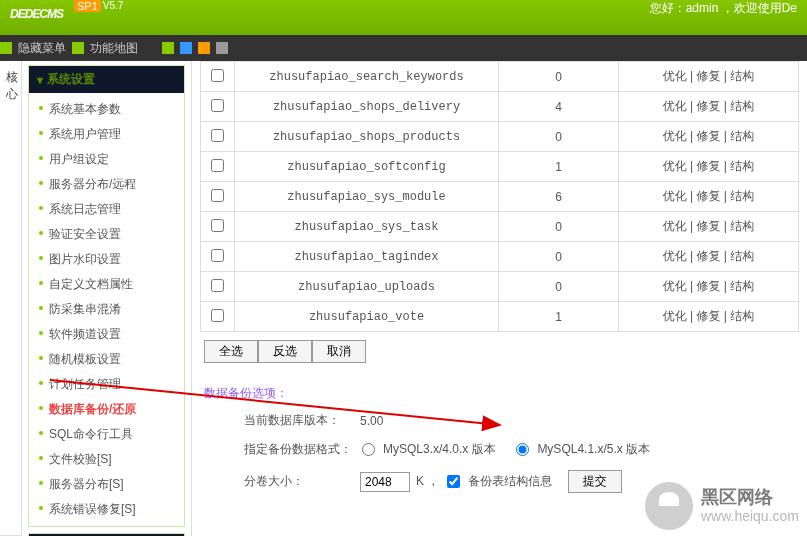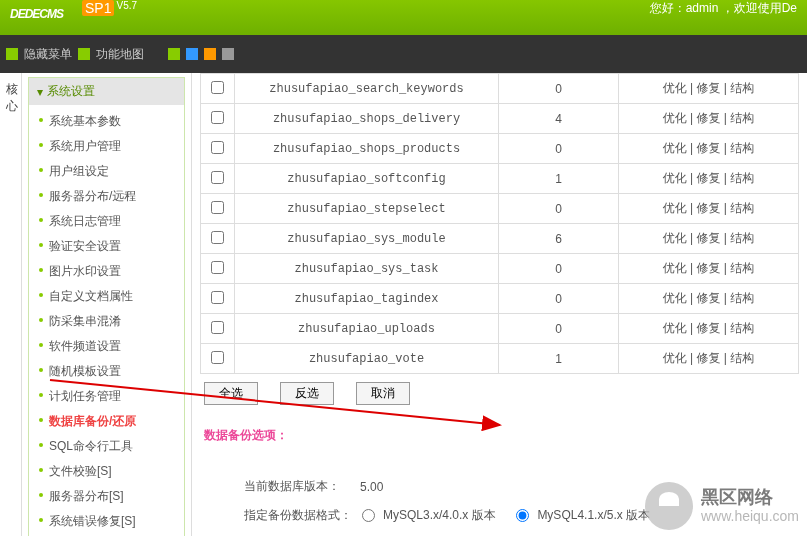--- a/index.html
+++ b/index.html
@@ -1,50 +1,50 @@
 <!DOCTYPE html>
 <html><head>
 <meta charset="utf-8">
 <style>
 *{margin:0;padding:0;box-sizing:border-box;font-family:"Microsoft YaHei",SimSun,Arial,sans-serif;font-size:12px}
 body{background:#fff;width:807px;height:536px;overflow:hidden;position:relative}
 .header{height:35px;background:linear-gradient(#86c600,#6eb000);display:flex;align-items:flex-start;padding:0 10px;color:#fff}
 .logo{font-family:Arial;font-weight:bold;font-style:italic;font-size:20px;letter-spacing:-1px}
 .logo-sub{font-size:10px;margin-left:2px}
-.logo-sp{background:#f90;color:#fff;font-size:14px;padding:0 3px;border-radius:2px;margin-left:19px;font-style:normal}
+.logo-sp{background:#f90;color:#fff;font-size:11px;padding:0 3px;border-radius:2px;margin-left:11px;font-style:normal}
 .greeting{margin-left:auto;font-size:12px}
-.subheader{height:38px;background:#333;display:flex;align-items:center;padding:0 6px;color:#ccc;gap:6px}
+.subheader{height:26px;background:#333;display:flex;align-items:center;padding:0 0;color:#ccc;gap:6px}
 .sh-icon{width:12px;height:12px;display:inline-block}
 .sh-icon.g{background:#8c0}
 .sh-icon.b{background:#39f}
 .sh-icon.o{background:#f90}
 .sh-icon.gr{background:#999}
 .sh-link{color:#ccc;cursor:pointer}
 .layout{display:flex;height:calc(536px - 61px)}
 .leftbar{width:22px;background:#fff;border-right:1px solid #ddd;display:flex;flex-direction:column;writing-mode:vertical-rl;text-align:center}
 .leftbar div{padding:8px 3px;border-bottom:1px solid #ddd;cursor:pointer;color:#444;font-size:12px;writing-mode:horizontal-tb}
 .sidebar{width:170px;background:#fff;border-right:1px solid #ddd;padding:4px 6px;overflow:hidden}
 .sb-group{border:1px solid #cde6ac;margin-bottom:6px}
-.sb-head{background:#e5e5e5;padding:5px 8px;color:#568b00;font-weight:normal;cursor:pointer;display:flex;align-items:center;gap:4px}
+.sb-head{background:#0f172a;padding:5px 8px;color:#568b00;font-weight:bold;cursor:pointer;display:flex;align-items:center;gap:4px}
 .sb-head::before{content:"▾";color:#568b00}
 .sb-list{padding:4px 0}
 .sb-item{padding:4px 6px 4px 20px;color:#555;cursor:pointer;position:relative}
 .sb-item::before{content:"";position:absolute;left:10px;top:9px;width:4px;height:4px;border-radius:50%;background:#8c0}
 .sb-item.current{color:#ef4444;font-weight:bold}
 .main{flex:1;padding:0 8px;overflow:hidden}
 table{width:100%;border-collapse:collapse}
 td{border:1px solid #ddd;padding:6px 4px;text-align:center;color:#555;font-family:Arial,SimSun}
 td.name{font-family:"Courier New",monospace}
 td.chk{width:34px}
 td.cnt{width:120px}
 td.act{width:180px}
-.btn-row{padding:8px 4px;display:flex;gap:22px}
+.btn-row{padding:8px 4px;display:flex;gap:0}
 .btn{border:1px solid #999;background:#f5f5f5;padding:2px 14px;cursor:pointer;font-family:SimSun}
 .section{margin-top:14px;padding:0 4px}
-.sec-title{color:#ec4899;font-weight:bold;margin-bottom:28px}
+.sec-title{color:#8b5cf6;font-weight:normal;margin-bottom:4px}
 .form-row{display:flex;align-items:center;padding:6px 0 6px 40px;color:#555;gap:6px}
 .form-row label{min-width:110px}
 .form-row input[type=text]{border:1px solid #999;padding:2px 4px;width:50px;font-family:Arial}
 .form-row input[type=radio],.form-row input[type=checkbox]{margin:0 2px}
 .watermark{position:absolute;right:8px;bottom:6px;opacity:.7;display:flex;align-items:center;gap:8px}
 .wm-icon{width:48px;height:48px;border-radius:50%;background:#bbb;position:relative}
 .wm-icon::after{content:"";position:absolute;top:10px;left:14px;width:20px;height:14px;background:#fff;border-radius:50% 50% 0 0}
 .wm-txt{color:#444;font-weight:bold;font-size:18px;line-height:1.1}
 .wm-sub{color:#999;font-size:14px}
 .arrow{position:absolute;top:360px;left:40px;width:480px;height:80px;pointer-events:none}
@@ -125,26 +125,20 @@
             <td class="act">优化 | 修复 | 结构</td>
           </tr>
           <tr>
             <td class="chk"><input type="checkbox" style=""></td>
             <td class="name">zhusufapiao_softconfig</td>
             <td class="cnt">1</td>
             <td class="act">优化 | 修复 | 结构</td>
           </tr>
           <tr>
             <td class="chk"><input type="checkbox" style=""></td>
-            <td class="name">zhusufapiao_stepselect</td>
-            <td class="cnt">0</td>
-            <td class="act">优化 | 修复 | 结构</td>
-          </tr>
-          <tr>
-            <td class="chk"><input type="checkbox" style=""></td>
             <td class="name">zhusufapiao_sys_module</td>
             <td class="cnt">6</td>
             <td class="act">优化 | 修复 | 结构</td>
           </tr>
           <tr>
             <td class="chk"><input type="checkbox" style=""></td>
             <td class="name">zhusufapiao_sys_task</td>
             <td class="cnt">0</td>
             <td class="act">优化 | 修复 | 结构</td>
           </tr>

